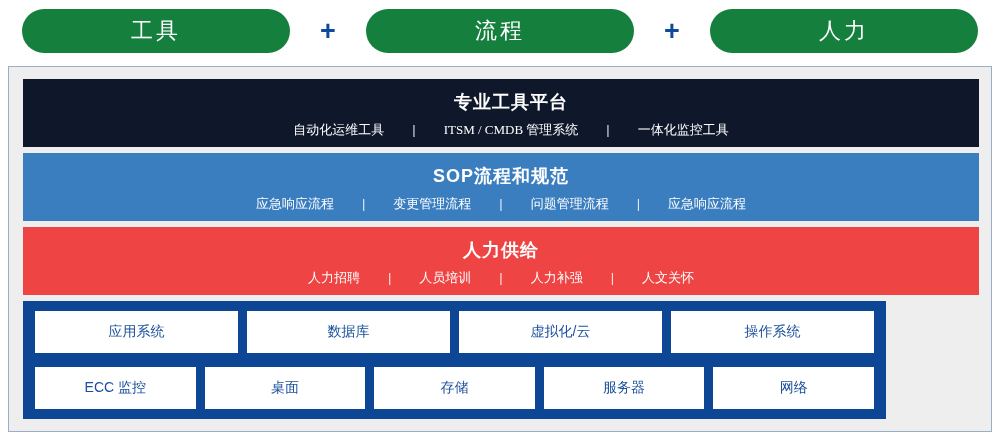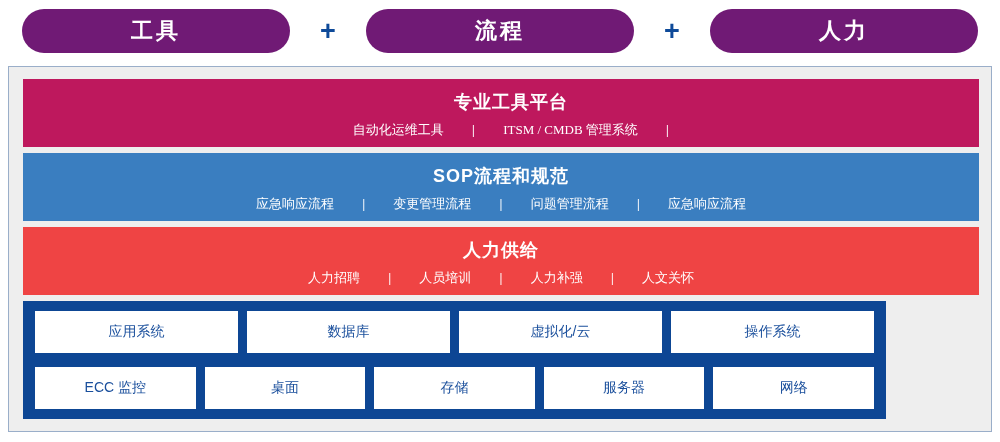--- a/index.html
+++ b/index.html
@@ -23,27 +23,27 @@
     height: 62px;
     display: flex;
     align-items: center;
     justify-content: center;
     gap: 0;
   }
   .pill {
     width: 268px;
     height: 44px;
     border-radius: 22px;
-    background: #701a75;
+    background: #15803d;
     color: #ffffff;
     display: flex;
     align-items: center;
     justify-content: center;
     font-size: 22px;
-    font-weight: bold;
+    font-weight: normal;
     letter-spacing: 3px;
   }
   .plus {
     width: 76px;
     text-align: center;
     color: #0e4a99;
     font-size: 27px;
     font-weight: bold;
     line-height: 1;
   }
@@ -67,21 +67,21 @@
     width: 956px;
     height: 68px;
     margin-bottom: 6px;
     color: #ffffff;
     display: flex;
     flex-direction: column;
     align-items: center;
     justify-content: center;
     padding-top: 2px;
   }
-  .band-1 { background: #be185d; padding-left: 20px; }
+  .band-1 { background: #0f172a; padding-left: 20px; }
   .band-2 { background: #3a7ec0; }
   .band-3 { background: #ef4444; }
 
   .band-title {
     font-size: 18px;
     font-weight: bold;
     letter-spacing: 1px;
     margin-bottom: 7px;
   }
   .band-title.italic { }
@@ -145,20 +145,21 @@
 
 <div class="panel">
 
   <div class="band band-1">
     <div class="band-title">专业工具平台</div>
     <div class="band-items">
       <span class="band-item">自动化运维工具</span>
       <span class="band-sep">|</span>
       <span class="band-item">ITSM / CMDB 管理系统</span>
       <span class="band-sep">|</span>
+      <span class="band-item">一体化监控工具</span>
     </div>
   </div>
 
   <div class="band band-2">
     <div class="band-title italic">SOP流程和规范</div>
     <div class="band-items">
       <span class="band-item">应急响应流程</span>
       <span class="band-sep">|</span>
       <span class="band-item">变更管理流程</span>
       <span class="band-sep">|</span>

